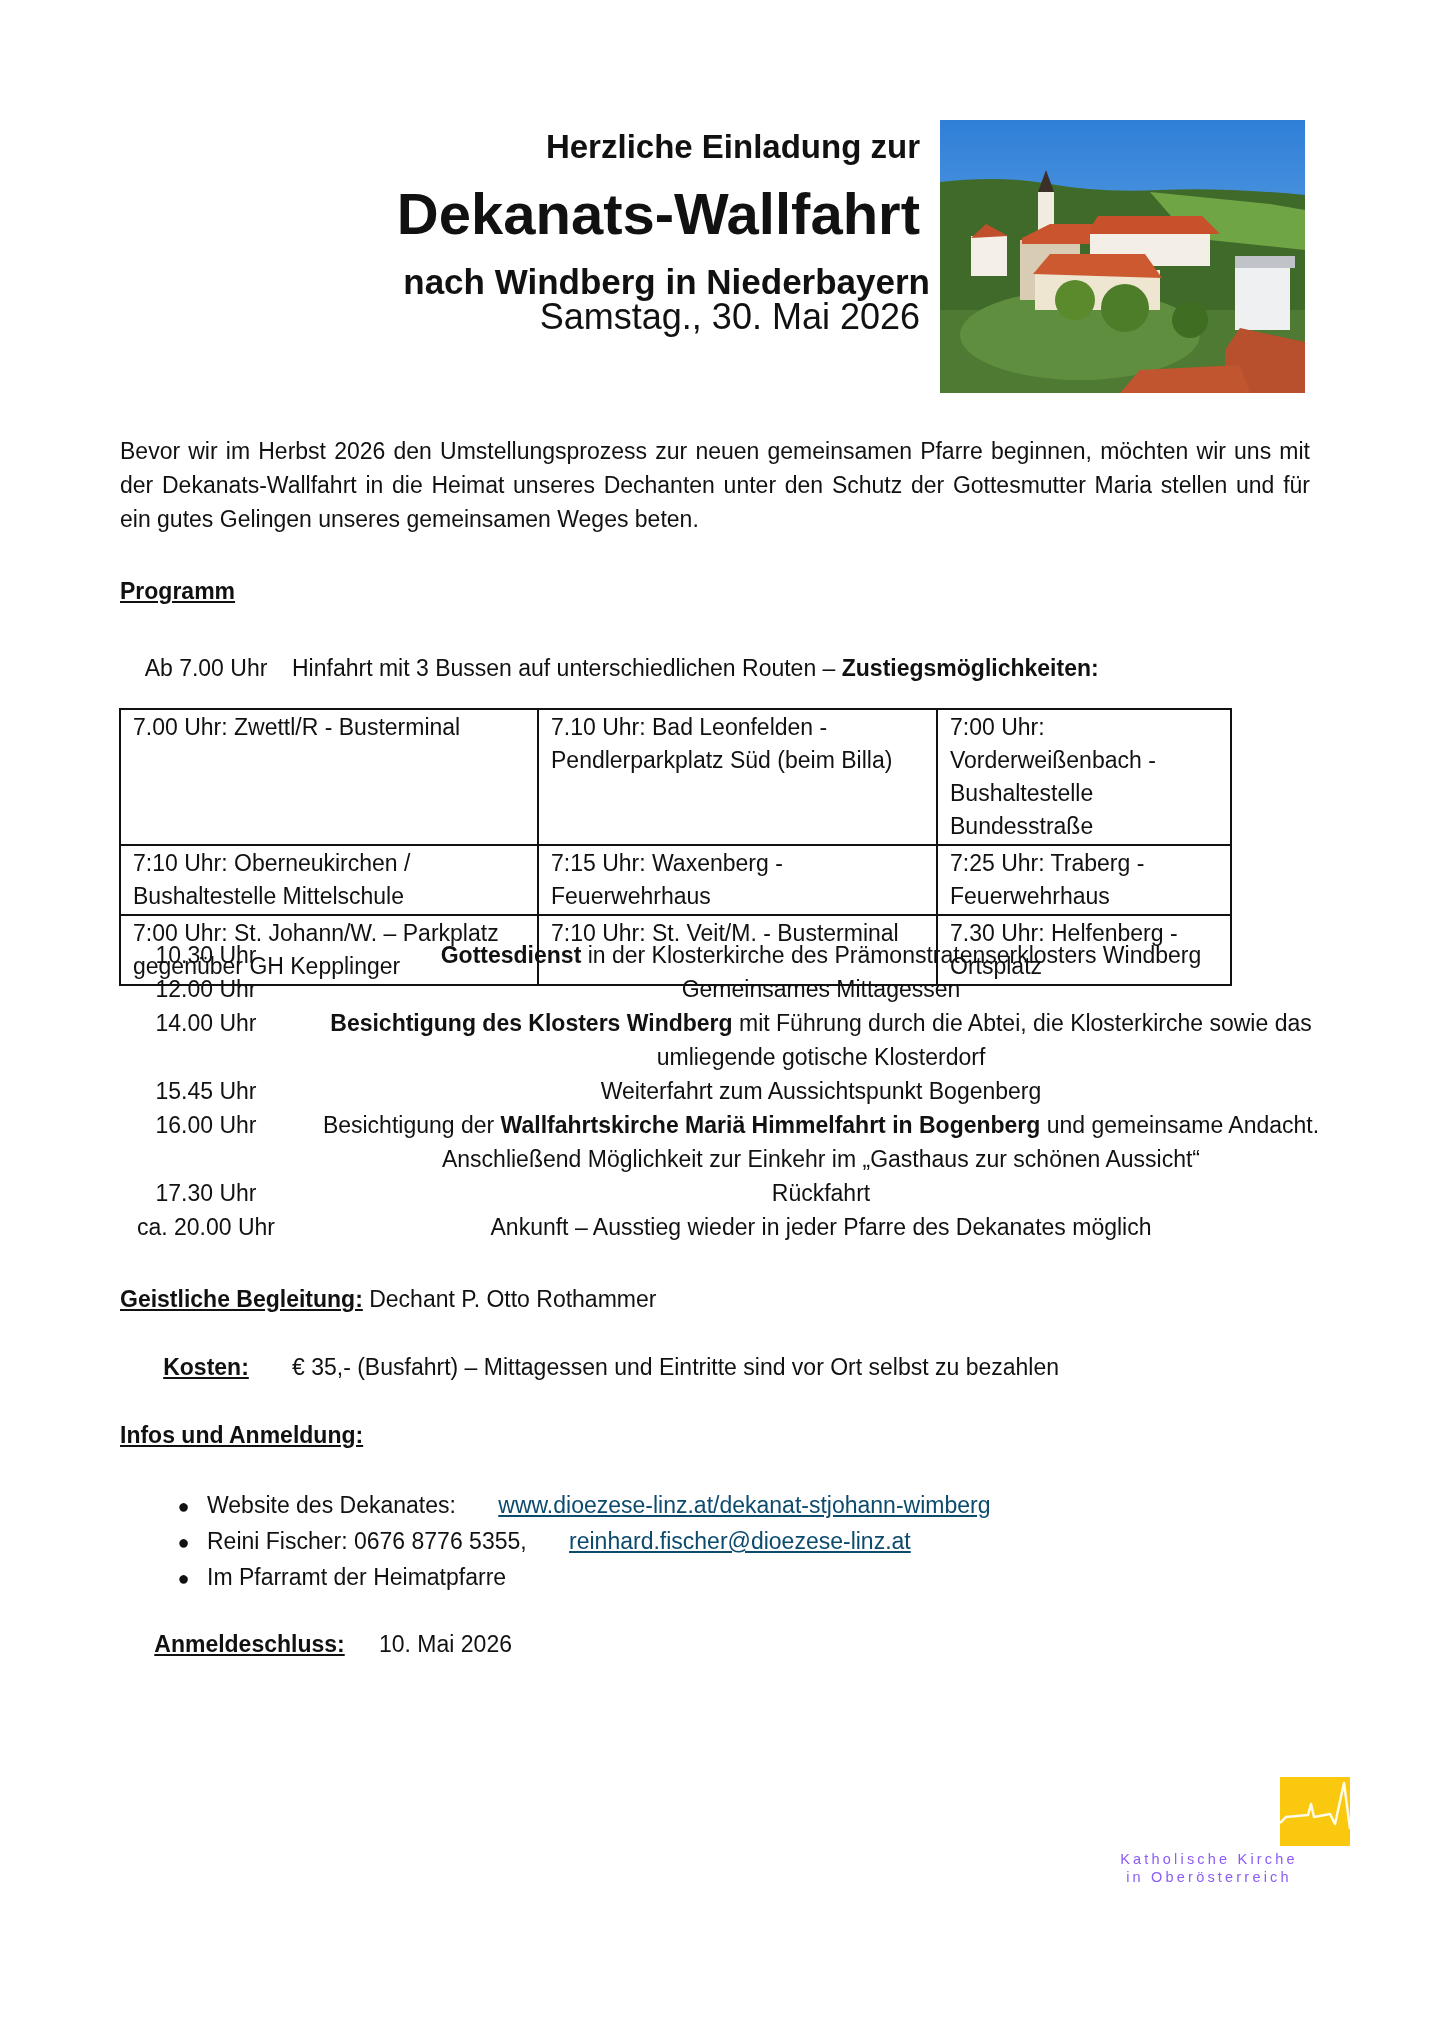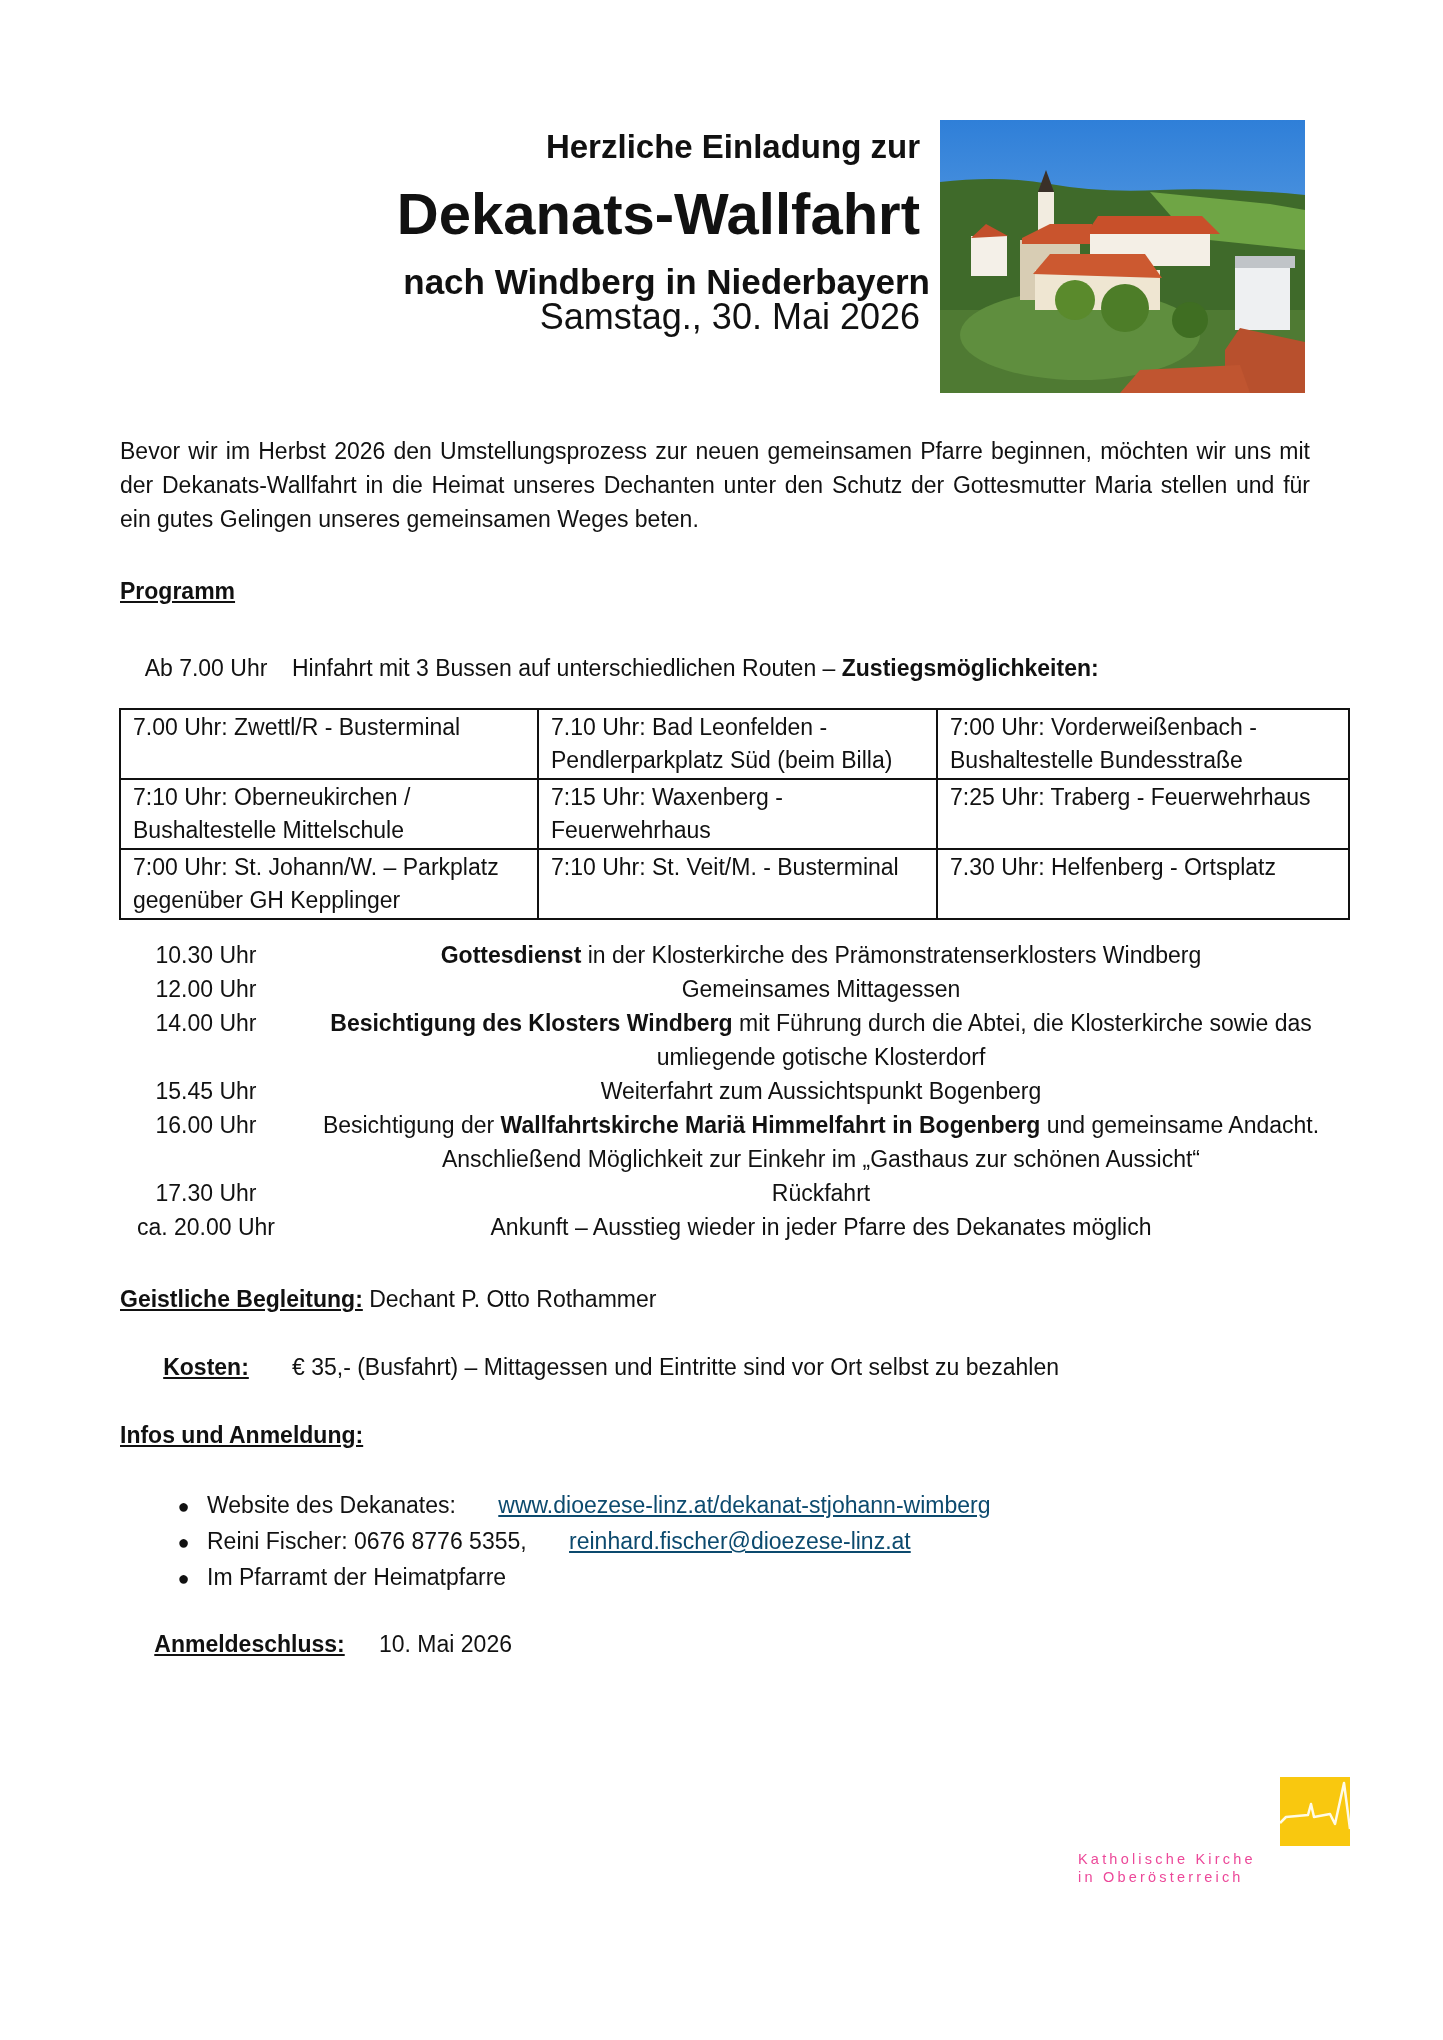--- a/index.html
+++ b/index.html
@@ -11,42 +11,42 @@
   #t2 { left:120px; width:800px; top:180px; font-size:58px; font-weight:bold; letter-spacing:0px; }
   #t3 { left:130px; width:800px; top:262px; font-size:35px; font-weight:bold; }
   #t4 { left:120px; width:800px; top:296px; font-size:36px; }
   #photo { left:940px; top:120px; width:365px; height:273px; overflow:hidden; }
   .body-text { font-size:23px; line-height:34px;text-align:center; }
   #intro { left:120px; top:434px; width:1190px; text-align:justify; }
   .ul-bold { font-weight:bold; text-decoration:underline; }
   #prog-head { left:120px; top:574px; }
   #ab-line { left:120px; top:644px; white-space:nowrap;margin-top:7px; }
   #ab-line .time { display:inline-block; width:172px; }
-  table#stops { position:absolute; left:119px; top:708px; width:1231px; border-collapse:collapse; }
+  table#stops { position:absolute; left:119px; top:708px; width:1113px; border-collapse:collapse; }
   table#stops td { border:2px solid #111; vertical-align:top; padding:1px 12px 1px 12px;
                    font-size:23px; line-height:33px; height:64px; }
   table#stops td.c1 { width:392px; }
   table#stops td.c2 { width:373px; }
   #schedule { left:120px; top:938px; width:1230px; }
   .sched-row { display:flex; }
   .sched-row .time { width:172px; flex:0 0 172px; white-space:nowrap; }
   .sched-row .desc { flex:1; }
   #geist { left:120px; top:1282px; white-space:nowrap; }
   #kosten { left:120px; top:1350px; white-space:nowrap; }
   #kosten .lbl { display:inline-block; width:172px; }
   #infos { left:120px; top:1418px; }
   #bullets { left:160px; top:1488px; }
   .bullet-row { display:flex; align-items:baseline; height:36px; }
   .bullet-row .dot { width:47px; font-size:20px; }
   a.link { color:#0c4a6e; text-decoration:underline;margin-left:36px; }
   #deadline { left:120px; top:1627px; white-space:nowrap; }
   #deadline .lbl { display:inline-block; width:259px; }
   #logo-box { left:1280px; top:1777px; width:70px; height:69px; background:#f9c80f; }
-  #logo-text { left:1078px; top:1850px; width:262px; text-align:left; font-size:14.5px;
-               letter-spacing:3.2px; line-height:18px; color:#ec4899; }
+  #logo-text { left:1078px; top:1850px; width:262px; text-align:center; font-size:14.5px;
+               letter-spacing:3.2px; line-height:18px; color:#8b5cf6; }
 </style>
 </head>
 <body>
 
 <div class="abs center" id="t1">Herzliche Einladung zur</div>
 <div class="abs center" id="t2">Dekanats-Wallfahrt</div>
 <div class="abs center" id="t3">nach Windberg in Niederbayern</div>
 <div class="abs center" id="t4">Samstag., 30. Mai 2026</div>
 
 <div class="abs" id="photo">

